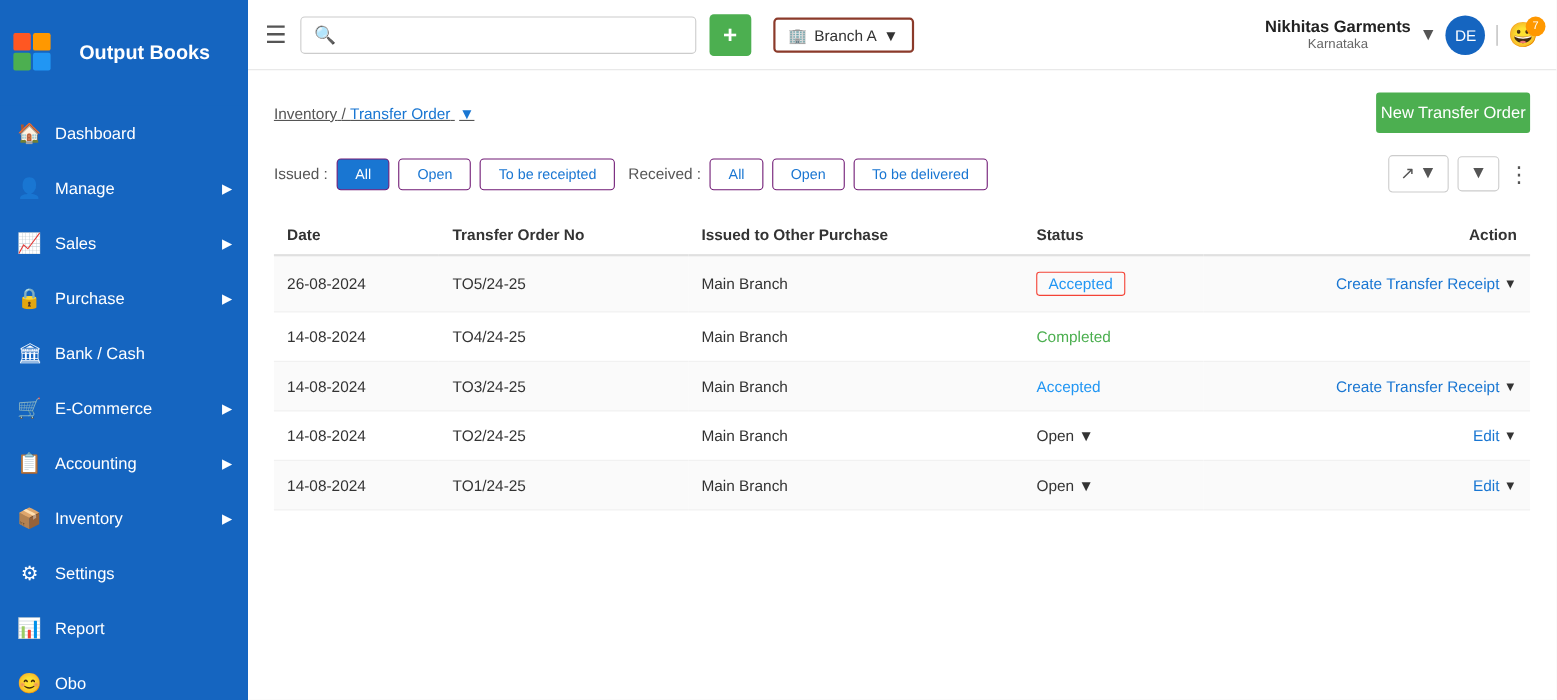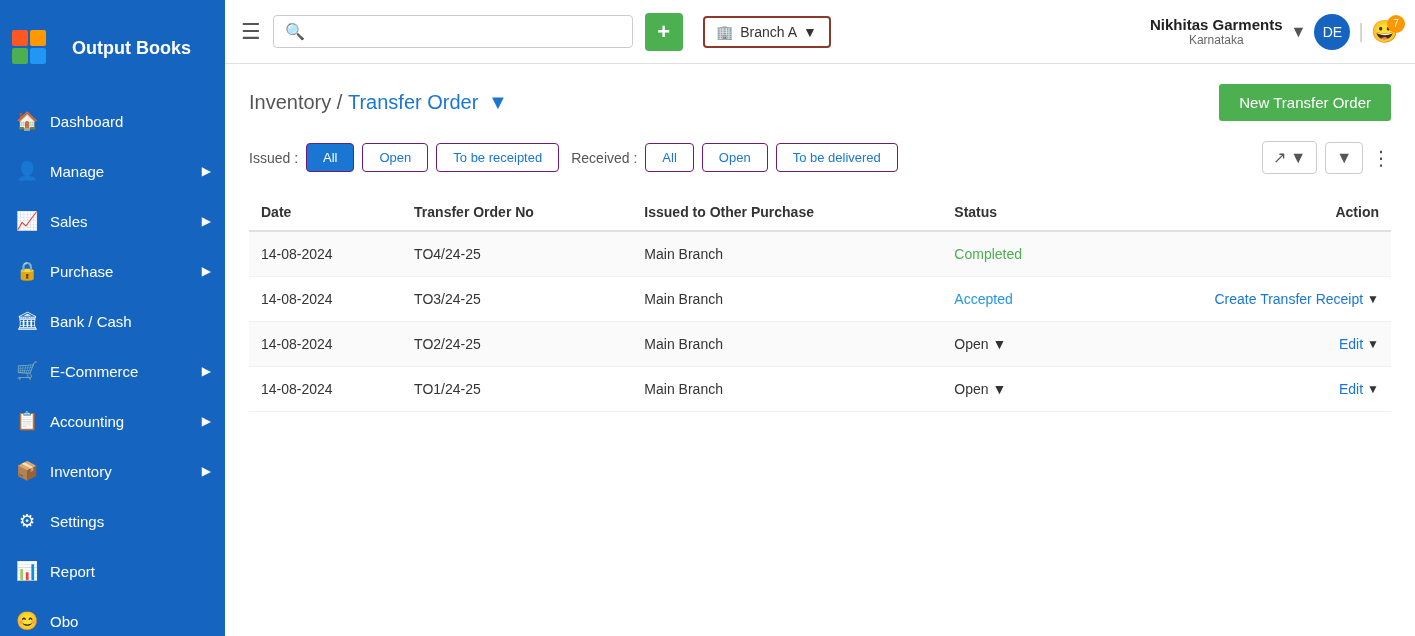--- a/index.html
+++ b/index.html
@@ -187,37 +187,38 @@
       overflow-y: auto;
       background: white;
     }
     .page-header {
       display: flex;
       align-items: center;
       justify-content: space-between;
       margin-bottom: 20px;
     }
     .breadcrumb {
-      font-size: 20px;
-      color: #555;
+      font-size: 14px;
+      color: #555;
+      text-decoration: underline;
     }
     .breadcrumb .active {
       color: #1976d2;
       font-weight: 500;
     }
     .breadcrumb .caret {
       color: #1976d2;
       margin-left: 4px;
     }
     .new-btn {
       background: #4caf50;
       color: white;
       border: none;
       border-radius: 3px;
-      padding: 10px 20px;
+      padding: 10px 4px;
       font-size: 15px;
       cursor: pointer;
       font-weight: 500;
     }
 
     
     .filters {
       display: flex;
       align-items: center;
       justify-content: space-between;
@@ -456,20 +457,30 @@
         <thead>
           <tr>
             <th>Date</th>
             <th>Transfer Order No</th>
             <th>Issued to Other Purchase</th>
             <th>Status</th>
             <th style="text-align:right;">Action</th>
           </tr>
         </thead>
         <tbody id="table-body">
+        <tr>
+              <td>26-08-2024</td>
+              <td>TO5/24-25</td>
+              <td>Main Branch</td>
+              <td><span class="status-accepted">Accepted</span></td>
+              <td style="text-align: right;"><span style="display: inline-flex; align-items: center; gap: 4px;">
+                  <span class="action-link">Create Transfer Receipt</span>
+                  <span class="action-caret">▼</span>
+                </span></td>
+            </tr>
             <tr>
               <td>14-08-2024</td>
               <td>TO4/24-25</td>
               <td>Main Branch</td>
               <td><span class="status-completed">Completed</span></td>
               <td style="text-align: right;"></td>
             </tr>
             <tr>
               <td>14-08-2024</td>
               <td>TO3/24-25</td>

